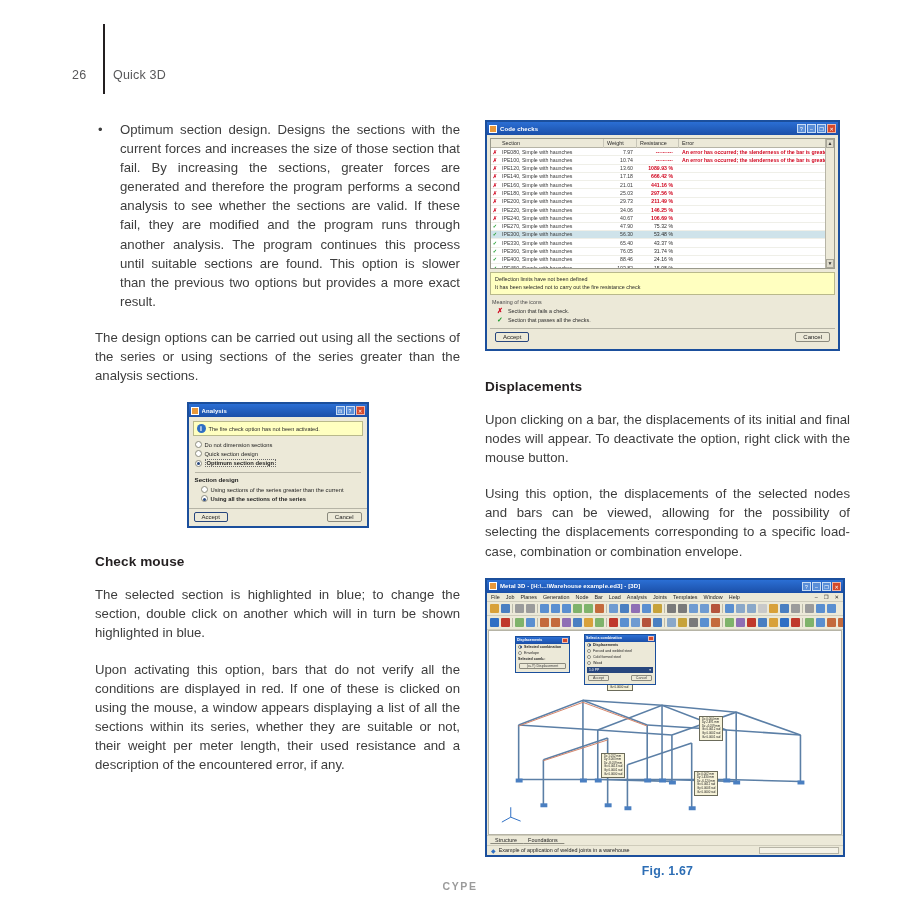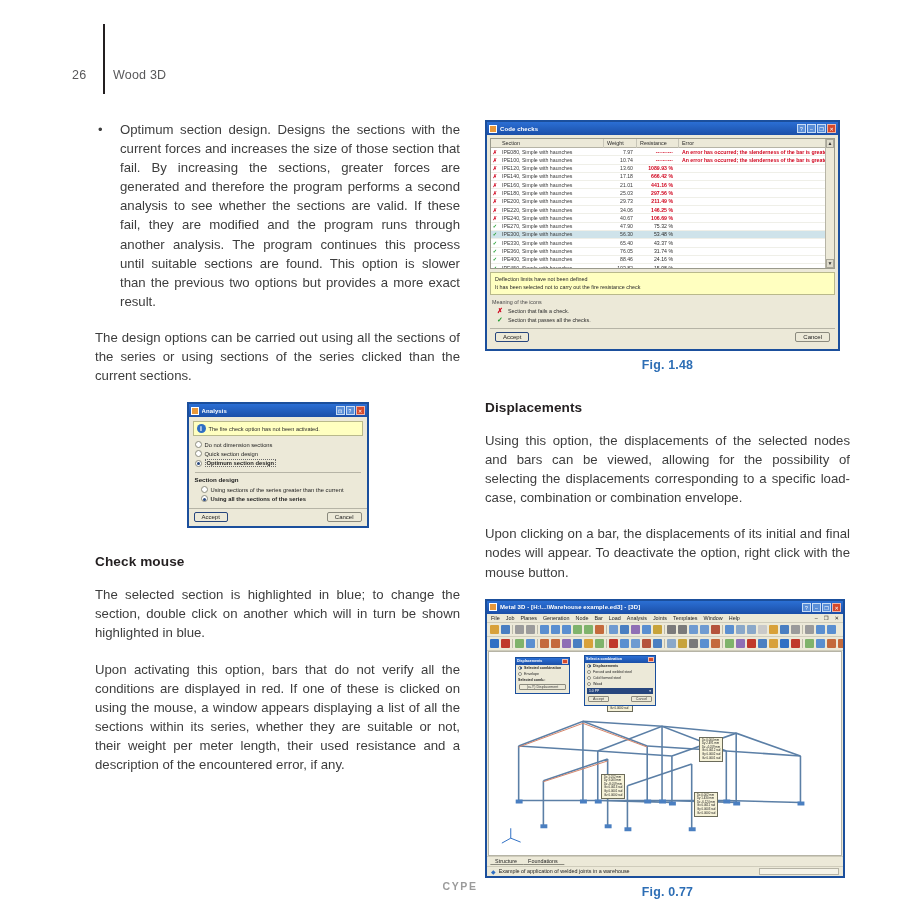--- a/index.html
+++ b/index.html
@@ -135,31 +135,31 @@
   
   #footer-brand { position:absolute; left:0; bottom:28px; width:920px; text-align:center;
                   font-size:10.5px; color:#9b9b9b; letter-spacing:1.6px; font-weight:bold;}
 </style>
 </head>
 <body>
 
 <div id="page-header">
   <div class="header-rule"></div>
   <div class="page-num">26</div>
-  <div class="header-title">Wood 3D</div>
+  <div class="header-title">Quick 3D</div>
 </div>
 
 <div class="col" id="col-left">
 
   <div class="bullet-item">
     <div class="bullet-dot">•</div>
     <div class="bullet-text">Optimum section design. Designs the sections with the current forces and increases the size of those section that fail. By increasing the sections, greater forces are generated and therefore the program performs a second analysis to see whether the sections are valid. If these fail, they are modified and the program runs through another analysis. The program continues this process until suitable sections are found. This option is slower than the previous two options but provides a more exact result.</div>
   </div>
 
-  <p class="body">The design options can be carried out using all the sections of the series or using sections of the series clicked than the current sections.</p>
+  <p class="body">The design options can be carried out using all the sections of the series or using sections of the series greater than the analysis sections.</p>
 
   <div id="fig147-wrap">
     <div class="win" id="dlg-analysis">
       <div class="titlebar">
         <div class="tb-ico"></div>
         <div class="tb-title">Analysis</div>
         <div class="tb-btns">
           <div class="tb-btn">⊡</div>
           <div class="tb-btn">?</div>
           <div class="tb-btn close">✕</div>
@@ -362,26 +362,25 @@
           <span class="ico-pass" style="font-size:7px;">✓</span>
           <span class="txt">Section that passes all the checks.</span>
         </div>
 
         <div class="dlg-footer" style="margin-top:4px;">
           <div class="btn default">Accept</div>
           <div class="btn">Cancel</div>
         </div>
       </div>
     </div>
-    <div class="figcap">Fig. 1.48</div>
   </div>
 
   <h3 class="section" style="margin-top:28px;">Displacements</h3>
+  <p class="body">Upon clicking on a bar, the displacements of its initial and final nodes will appear. To deactivate the option, right click with the mouse button.</p>
   <p class="body">Using this option, the displacements of the selected nodes and bars can be viewed, allowing for the possibility of selecting the displacements corresponding to a specific load-case, combination or combination envelope.</p>
-  <p class="body">Upon clicking on a bar, the displacements of its initial and final nodes will appear. To deactivate the option, right click with the mouse button.</p>
 
   <div style="margin-top:6px;">
     <div class="win" id="app-metal3d">
       <div class="titlebar">
         <div class="tb-ico"></div>
         <div class="tb-title">Metal 3D - [H:\...\Warehouse example.ed3] - [3D]</div>
         <div class="tb-btns">
           <div class="tb-btn">?</div>
           <div class="tb-btn">–</div>
           <div class="tb-btn">❐</div>
@@ -617,17 +616,17 @@
         <div class="tab"><span>Structure</span></div>
         <div class="tab"><span>Foundations</span></div>
       </div>
 
       <div class="statusbar">
         <span style="color:#2f6fc4;font-size:6px;">◆</span>
         <div class="s-txt">Example of application of welded joints in a warehouse</div>
         <div class="s-box"></div>
       </div>
     </div>
-    <div class="figcap">Fig. 0.77</div>
+    <div class="figcap">Fig. 1.67</div>
   </div>
 </div>
 
 <div id="footer-brand">CYPE</div>
 
 </body></html>

